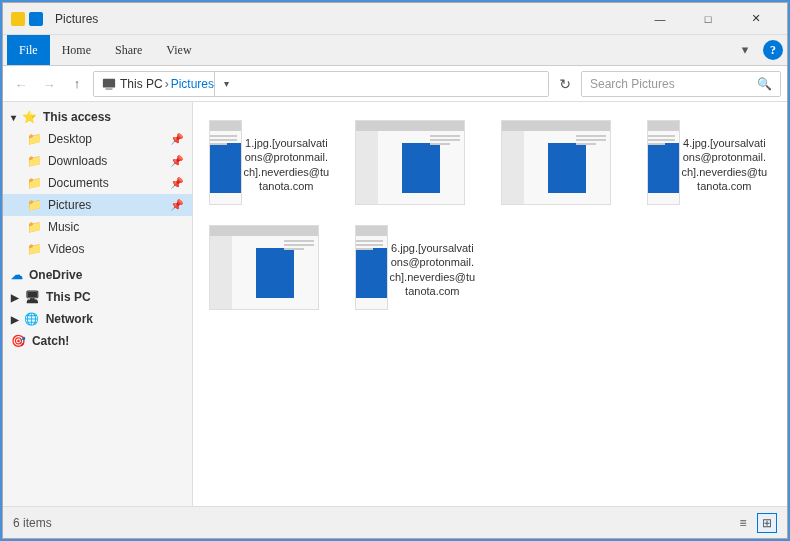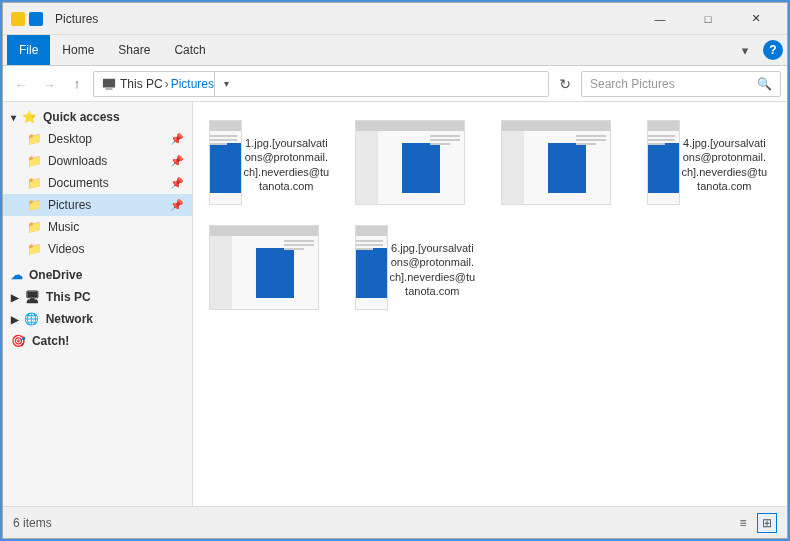--- a/index.html
+++ b/index.html
@@ -59,20 +59,21 @@
     
     .ribbon {
       background: #f0f0f0;
       border-bottom: 1px solid #ccc;
     }
     .ribbon-tabs {
       display: flex;
       align-items: center;
       height: 30px;
       padding: 0 4px;
+      font-family: Liberation Serif, serif;
     }
     .ribbon-tab {
       padding: 4px 12px;
       font-size: 12px;
       cursor: pointer;
       color: #333;
       height: 100%;
       display: flex; align-items: center;
     }
     .ribbon-tab.active {
@@ -327,21 +328,21 @@
       <div class="title-btn">□</div>
       <div class="title-btn close">✕</div>
     </div>
   </div>
 
   <div class="ribbon">
     <div class="ribbon-tabs">
       <div class="ribbon-tab active">File</div>
       <div class="ribbon-tab">Home</div>
       <div class="ribbon-tab">Share</div>
-      <div class="ribbon-tab">Catch</div>
+      <div class="ribbon-tab">View</div>
       <div class="ribbon-right">
         <div class="ribbon-chevron">▾</div>
         <div class="ribbon-help">?</div>
       </div>
     </div>
   </div>
 
   <div class="address-bar">
     <button class="nav-btn disabled">←</button>
     <button class="nav-btn disabled">→</button>
@@ -365,21 +366,21 @@
     </div>
   </div>
 
   <div class="main-layout">
 
     <div class="sidebar">
 
       <div class="sidebar-section-header">
         <span style="font-size:10px;">▾</span>
         <span style="color:#f5a623;">⭐</span>
-        <span>Quick access</span>
+        <span>This access</span>
       </div>
       <div class="sidebar-item">
         <span>📁</span>
         <span>Desktop</span>
         <span class="pin-icon">📌</span>
       </div>
       <div class="sidebar-item">
         <span>📁</span>
         <span>Downloads</span>
         <span class="pin-icon">📌</span>

